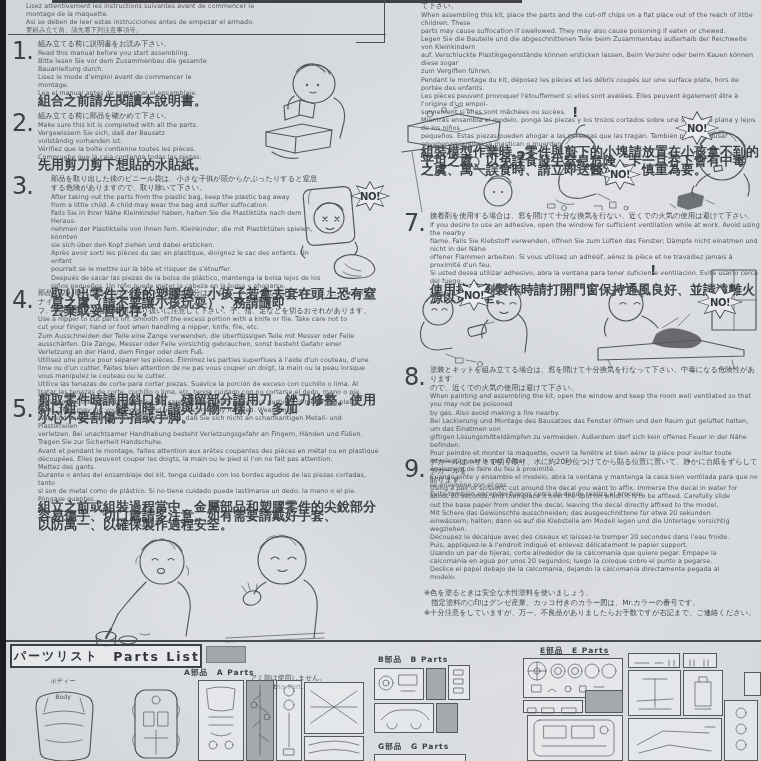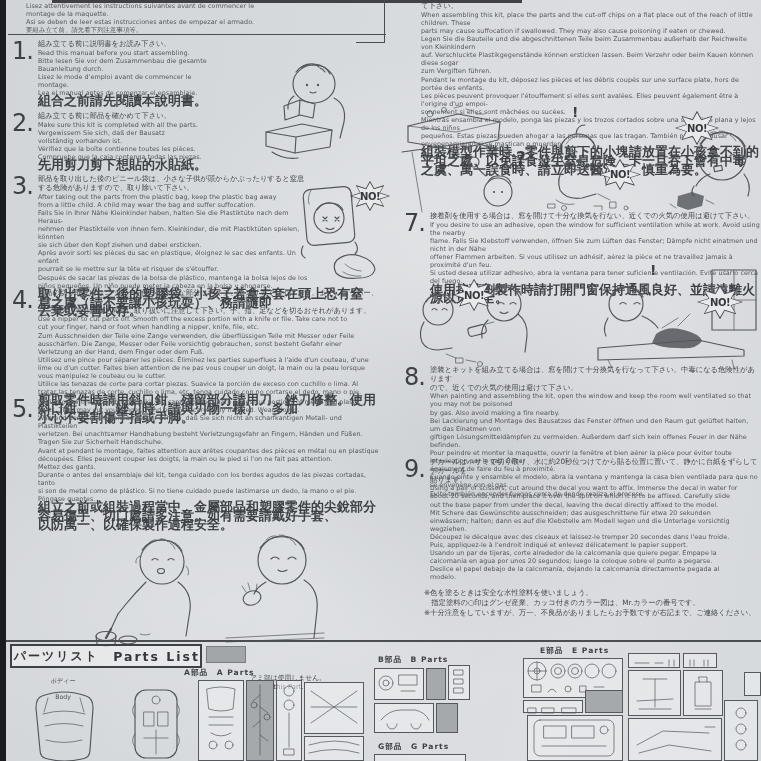--- a/index.html
+++ b/index.html
@@ -87,21 +87,21 @@
 Vergewissern Sie sich, daß der Bausatz
 vollständig vorhanden ist.
 Vérifiez que la boîte contienne toutes les pièces.
 Compruebe que la caja contenga todas las piezas.</div>
       <div class="ln cn-txt">先用剪刀剪下想貼的水貼紙。</div>
     </div>
   </div>
 
   <div class="abs step soft" style="left:12px;top:175px;width:330px;">
     <span class="num">3.</span>
-    <div style="width:275px;">
+    <div style="width:275px;margin-left:13px;">
       <div class="ln jp-txt" style="width:330px;">部品を取り出した後のビニール袋は、小さな子供が頭からかぶったりすると窒息
 する危険がありますので、取り除いて下さい。</div>
       <div class="ln body-txt">After taking out the parts from the plastic bag, keep the plastic bag away
 from a little child. A child may wear the bag and suffer suffocation.
 Falls Sie in Ihrer Nähe Kleinkinder haben, halten Sie die Plastiktüte nach dem Heraus-
 nehmen der Plastikteile von ihnen fern. Kleinkinder, die mit Plastiktüten spielen, könnten
 sie sich über den Kopf ziehen und dabei ersticken.
 Après avoir sorti les pièces du sac en plastique, éloignez le sac des enfants. Un enfant
 pourrait se le mettre sur la tête et risquer de s'étouffer.
 Después de sacar las piezas de la bolsa de plástico, mantenga la bolsa lejos de los
@@ -495,21 +495,21 @@
     <svg class="sk" width="58" height="27" viewBox="0 0 58 27">
       <path d="M6 16 q8 -10 20 -10 l14 0 q10 2 14 10" class="thin"></path>
       <path d="M12 20 a5 5 0 1 0 10 0 M36 20 a5 5 0 1 0 10 0" class="thin"></path>
     </svg>
   </div>
   <div class="pbox gray" style="left:436px;top:703px;width:22px;height:30px;"></div>
 
   <div class="abs plabel soft" style="left:378px;top:742px;">G部品　G Parts</div>
   <div class="pbox" style="left:374px;top:754px;width:92px;height:7px;border-bottom:none;"></div>
 
-  <div class="abs plabel soft" style="left:540px;top:646px;">E部品　E Parts</div>
+  <div class="abs plabel soft" style="left:540px;top:646px;text-decoration:underline;">E部品　E Parts</div>
   <div class="pbox" style="left:523px;top:658px;width:100px;height:40px;">
     <svg class="sk" width="98" height="37" viewBox="0 0 98 37">
       <circle cx="13" cy="12" r="9" class="thin"></circle>
         <circle cx="13" cy="12" r="3" class="thin"></circle>
       <path d="M13 3 l0 18 M4 12 l18 0" class="thin"></path>
       <circle cx="34" cy="12" r="7" class="thin"></circle>
         <circle cx="34" cy="12" r="3.5" class="thin"></circle>
       <circle cx="51" cy="12" r="7" class="thin"></circle>
         <circle cx="51" cy="12" r="3.5" class="thin"></circle>
       <circle cx="68" cy="12" r="7" class="thin"></circle>

